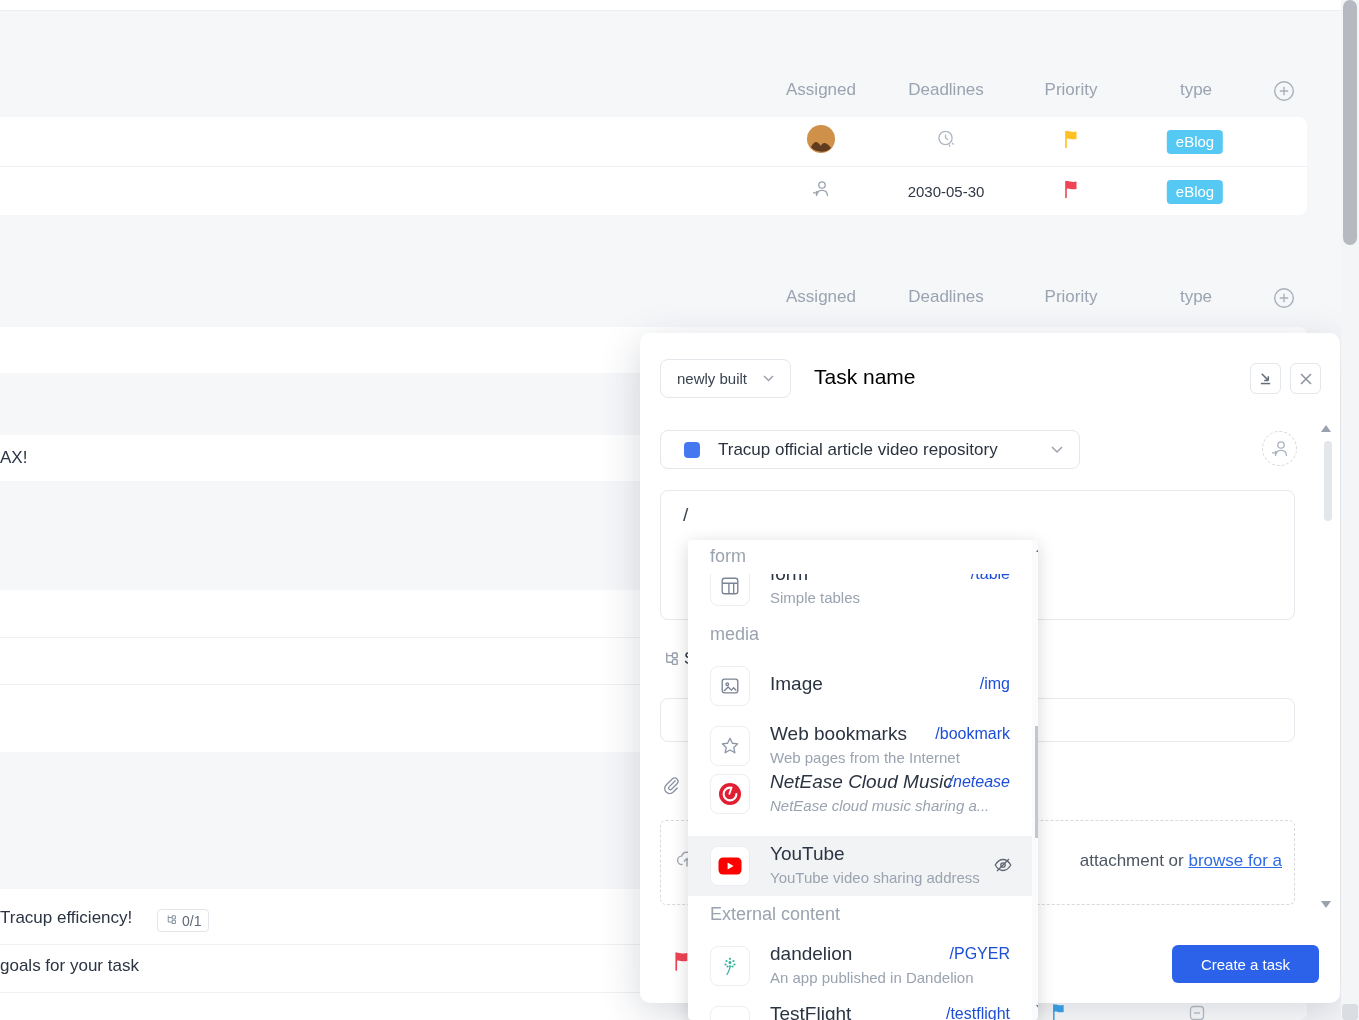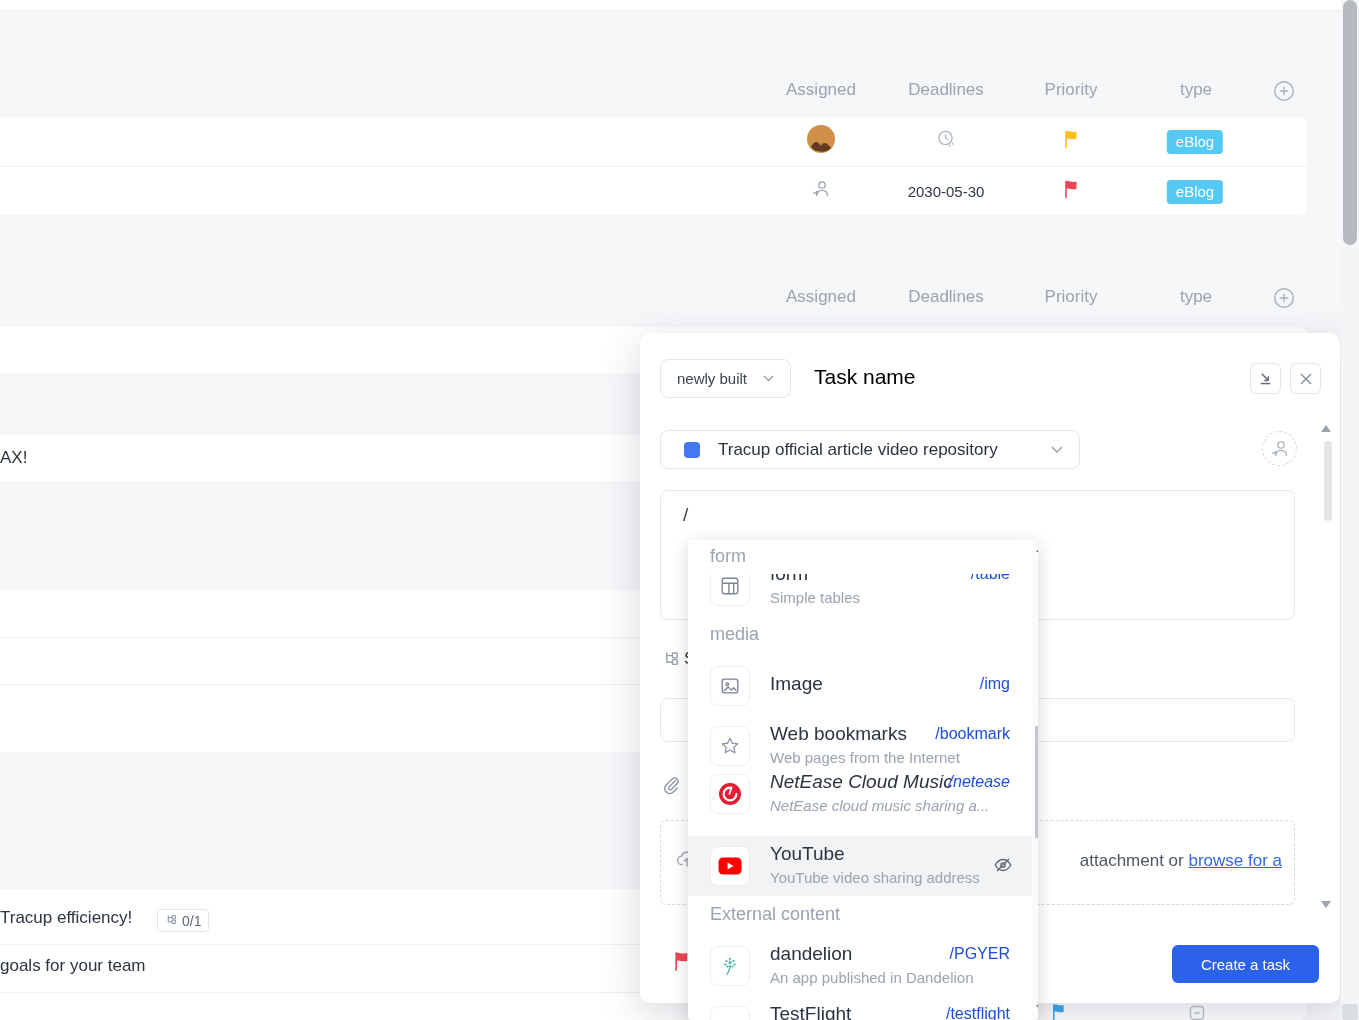--- a/index.html
+++ b/index.html
@@ -177,21 +177,21 @@
   <div class="sub-badge" style="left:173px;top:20px;align-items:center;">
     <span>
       <svg width="13" height="13" viewBox="0 0 20 20" fill="none" stroke="#8a93a3" stroke-width="1.6">
         <path d="M5 4 V14 M5 7 H11 M5 14 H11"></path>
           <rect x="11" y="4.2" width="5" height="5" rx="1"></rect>
           <rect x="11" y="11.2" width="5" height="5" rx="1"></rect>
       </svg>
     </span>
     <span>0/1</span>
   </div>
-  <span class="task-text abs" style="left:16px;top:67px;">goals for your team</span>
+  <span class="task-text abs" style="left:16px;top:67px;">goals for your task</span>
 
   <span class="abs" style="left:1067px;top:114px;">
     <svg width="15" height="18" viewBox="0 0 16 19">
         <path d="M3 18 V2" stroke="#3aa6ef" stroke-width="1.6" stroke-linecap="round"></path>
         <path d="M3 2 C6 .6 8 3.4 13.5 2 V9.4 C8 10.8 6 8 3 9.4 Z" fill="#3aa6ef"></path>
       </svg>
   </span>
   <span class="abs" style="left:1205px;top:116px;">
     <svg width="16" height="16" viewBox="0 0 16 16" fill="none" stroke="#b9bfc7" stroke-width="1.3">
         <rect x="1.5" y="1.5" width="13" height="13" rx="3"></rect>

